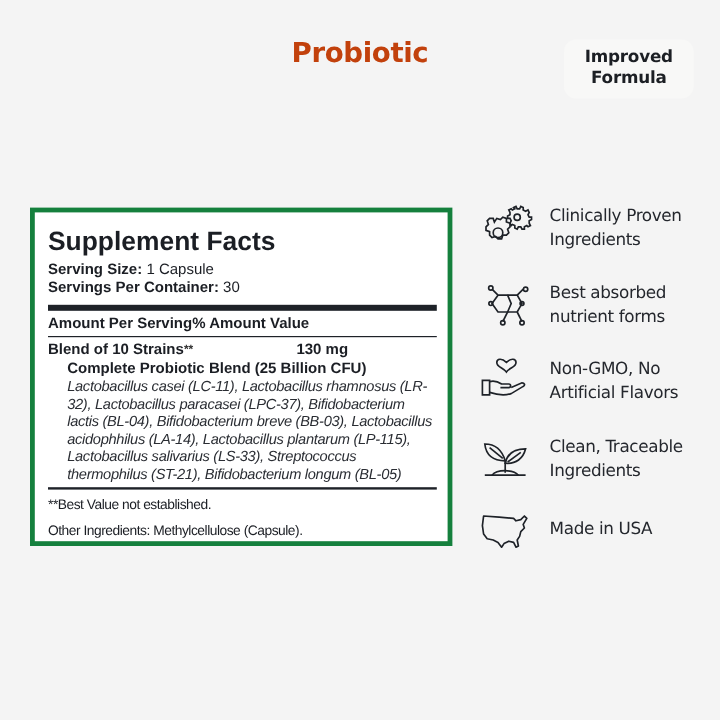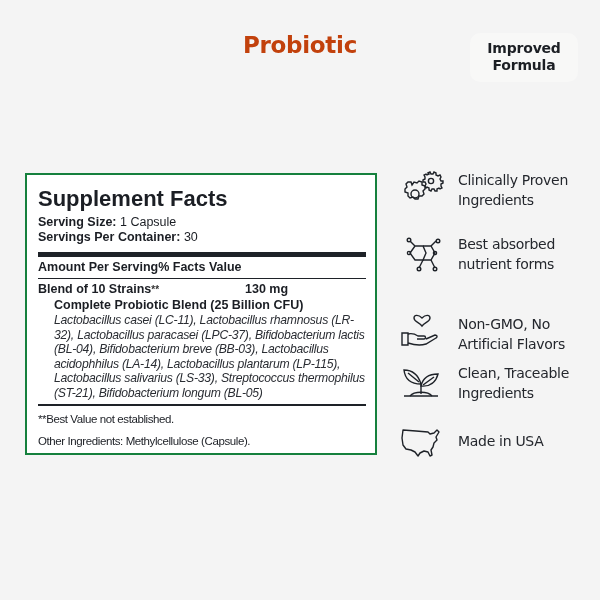--- a/index.html
+++ b/index.html
@@ -15,21 +15,21 @@
   }
   .badge {
     position: absolute; left: 470px; top: 33px; width: 108px; height: 49px;
     background: #f8f8f7; border-radius: 10px; text-align: center;
     font-family: "DejaVu Sans", sans-serif; font-weight: bold; font-size: 14px;
     line-height: 17px; color: #1c1f24; box-sizing: border-box; padding-top: 7px;
     letter-spacing: -0.2px;
   }
   .facts {
     position: absolute; left: 25px; top: 173px; width: 352px; height: 282px;
-    box-sizing: border-box; border: 2px solid #15803d; background: #fff;
+    box-sizing: border-box; border: 4px solid #15803d; background: #fff;
     padding: 10px 9px 0 11px;
   }
   .facts-title { font-weight: bold; font-size: 22px; line-height: 26px; margin-top: 1px; }
   .serving { font-size: 12.5px; line-height: 15px; margin-top: 3px; }
   .serving b { font-weight: bold; }
   .thick { height: 5px; background: #1e2228; margin-top: 7px; }
   .row { display: flex; font-size: 12.5px; font-weight: bold; line-height: 15px; }
   .hdr { margin-top: 3px; padding-bottom: 3px; border-bottom: 1.5px solid #1e2228; }
   .blend { margin-top: 3px; }
   .blend .amt { position: absolute; left: 207px; }
@@ -64,21 +64,21 @@
     <b>Serving Size:</b>
     <span>1 Capsule</span>
   </div>
   <div class="serving" style="margin-top:0">
     <b>Servings Per Container:</b>
     <span>30</span>
   </div>
   <div class="thick"></div>
   <div class="row hdr">
     <span>Amount Per Serving</span>
-    <span>% Facts Value</span>
+    <span>% Amount Value</span>
   </div>
   <div class="row blend" style="position:relative">
     <span>Blend of 10 Strains</span>
     <span class="amt">130 mg</span>
     <span class="stars">**</span>
   </div>
   <div class="sub">Complete Probiotic Blend (25 Billion CFU)</div>
   <div class="strains">Lactobacillus casei (LC-11), Lactobacillus rhamnosus (LR-32), Lactobacillus paracasei (LPC-37), Bifidobacterium lactis (BL-04), Bifidobacterium breve (BB-03), Lactobacillus acidophhilus (LA-14), Lactobacillus plantarum (LP-115), Lactobacillus salivarius (LS-33), Streptococcus thermophilus (ST-21), Bifidobacterium longum (BL-05)</div>
   <div class="thin"></div>
   <div class="note">**Best Value not established.</div>
@@ -111,21 +111,21 @@
     <circle cx="37" cy="38" r="1.8"></circle>
     <circle cx="11" cy="22" r="1.6"></circle>
     <circle cx="37" cy="22" r="1.6"></circle>
   </svg>
   <div class="txt">
     <div>Best absorbed</div>
     <div>nutrient forms</div>
   </div>
 </div>
 
-<div class="feature" style="top:311px">
+<div class="feature" style="top:295px">
   <svg class="ic" viewBox="0 0 46 46" fill="none" stroke="#1e2228" stroke-width="1.4">
     <path d="M30 17 C27 13 22 13 22 9 C22 6 26 5 30 9 C34 5 38 6 38 9 C38 13 33 13 30 17 Z" transform="translate(-6,-2)"></path>
     <path d="M4 22 L10 22 L10 34 L4 34 Z"></path>
     <path d="M10 23 C14 22 17 23 20 25 L26 25 C28 25 28 28 26 28 L19 28"></path>
     <path d="M10 32 C16 34 22 35 28 33 L38 27 C40 26 39 24 37 24 L28 28"></path>
   </svg>
   <div class="txt">
     <div>Non-GMO, No</div>
     <div>Artificial Flavors</div>
   </div>

